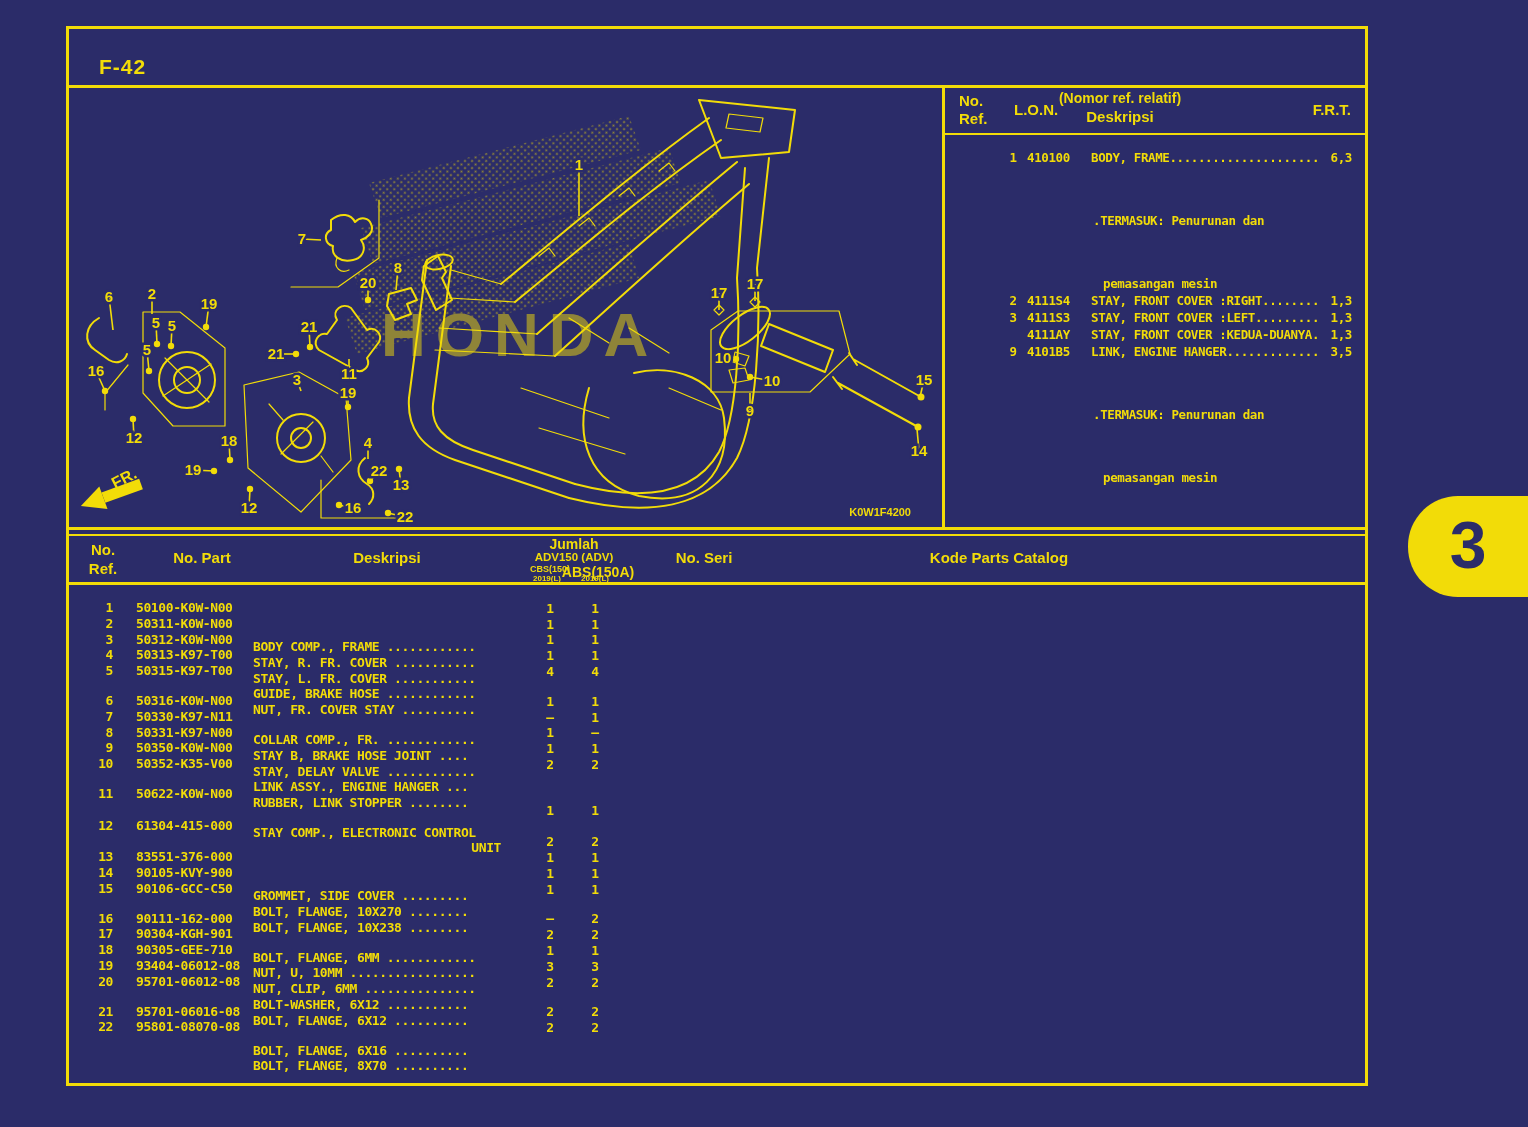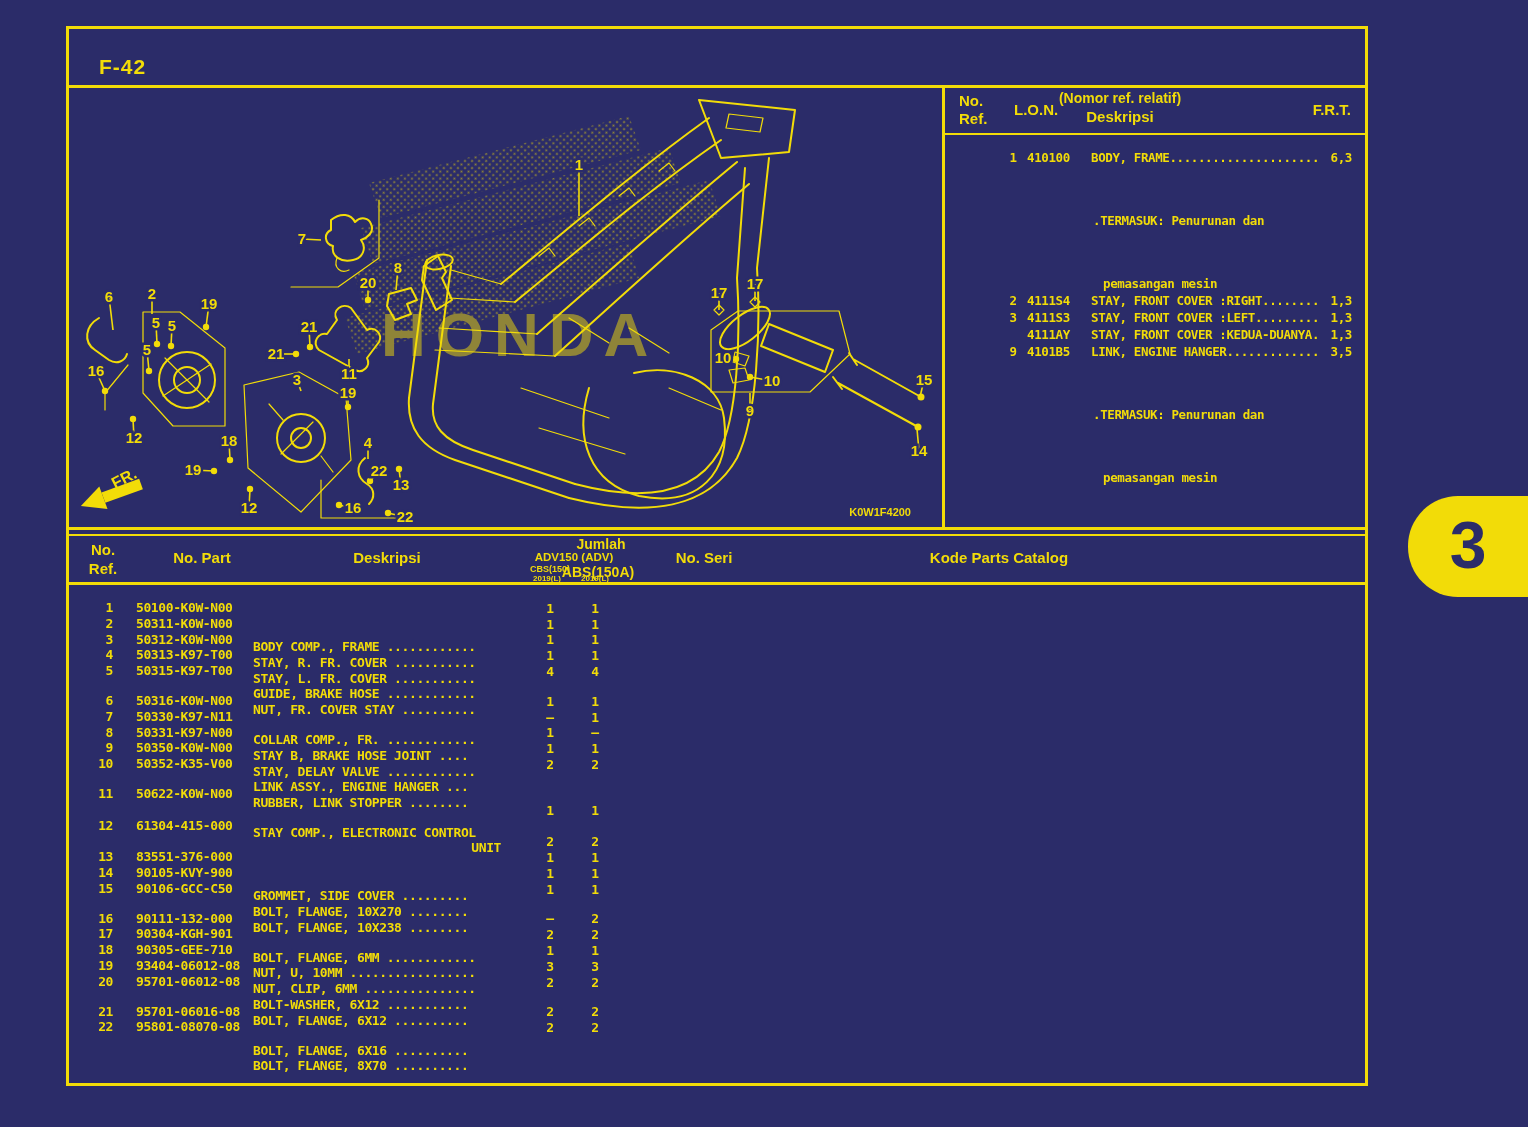--- a/index.html
+++ b/index.html
@@ -31,21 +31,21 @@
   .rt-lon{display:inline-block;width:64px;}
   .rt-frt{position:absolute;right:13px;top:0;}
   .ref-note{padding-left:104px;white-space:pre;margin-top:46px;}
   .ref-note.n2{padding-left:114px;}
   
   .parts-hdr{margin-top:4px;border-top:2px solid var(--yellow);border-bottom:3px solid var(--yellow);height:51px;position:relative;box-sizing:border-box;color:var(--yellow);font-weight:bold;}
   .parts-hdr span{position:absolute;transform:translateX(-50%);white-space:nowrap;}
   .ph{font-size:15px;top:13px;}
   .ph-no1{left:34px;top:5px;font-size:15px;}
   .ph-no2{left:34px;top:24px;font-size:15px;}
-  .ph-jumlah{left:532px;top:0px;font-size:14px;}
+  .ph-jumlah{left:505px;top:0px;font-size:14px;}
   .ph-model{left:505px;top:15px;font-size:11.5px;}
   .ph-sub1{left:481px;top:28px;font-size:9px;text-align:center;}
   .ph-sub2{left:529px;top:28px;font-size:14px;}
   .ph-yr1{left:478px;top:38px;font-size:8px;}
   .ph-yr2{left:526px;top:38px;font-size:8px;}
   
   .parts-body{position:relative;padding-top:15px;color:var(--yellow);
     font-family:"DejaVu Sans Mono",monospace;font-weight:bold;font-size:13px;letter-spacing:-0.4px;}
   .p-row{position:relative;height:15.8px;}
   .p-row.two{height:31.6px;}
@@ -429,21 +429,21 @@
         <span class="c-no">15</span>
         <span class="c-part">90106-GCC-C50</span>
         <span class="c-desc">
           <div class="d1">BOLT, FLANGE, 10X238 ........</div>
         </span>
         <span class="c-q1">1</span>
         <span class="c-q2">1</span>
       </div>
       <div class="p-row gap">
         <span class="c-no">16</span>
-        <span class="c-part">90111-132-000</span>
+        <span class="c-part">90111-162-000</span>
         <span class="c-desc">
           <div class="d1">BOLT, FLANGE, 6MM ............</div>
         </span>
         <span class="c-q1">–</span>
         <span class="c-q2">2</span>
       </div>
       <div class="p-row">
         <span class="c-no">17</span>
         <span class="c-part">90304-KGH-901</span>
         <span class="c-desc">

